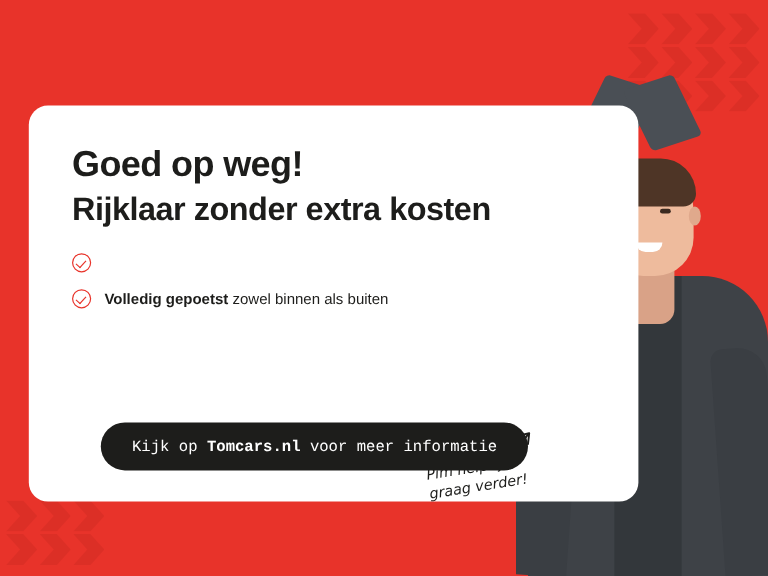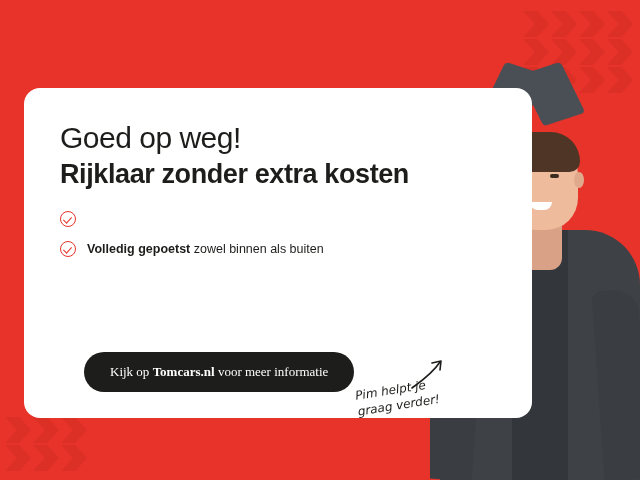--- a/index.html
+++ b/index.html
@@ -35,21 +35,21 @@
   .card {
     position: absolute;
     left: 24px; top: 88px;
     width: 508px; height: 330px;
     background: #ffffff;
     border-radius: 16px;
   }
   .card-inner { padding: 34px 36px 0 36px; }
   .headline {
     font-size: 30px;
-    font-weight: normal;
+    font-weight: bold;
     color: #1d1d1b;
     letter-spacing: -0.5px;
     line-height: 1.05;
   }
   .subheadline {
     margin-top: 6px;
     font-size: 27px;
     font-weight: bold;
     color: #1d1d1b;
     letter-spacing: -0.4px;
@@ -92,21 +92,21 @@
   .cta {
     position: absolute;
     left: 60px; bottom: 26px;
     background: #1d1d1b;
     color: #ffffff;
     border: none;
     border-radius: 22px;
     height: 40px;
     padding: 0 26px;
     font-size: 13px;
-    font-family: Liberation Serif, serif;
+    font-family: Liberation Mono, monospace;
     display: flex;
     align-items: center;
     cursor: pointer;
   }
   .cta b { font-weight: bold; }
 
   
   .note {
     position: absolute;
     left: 332px; top: 292px;

